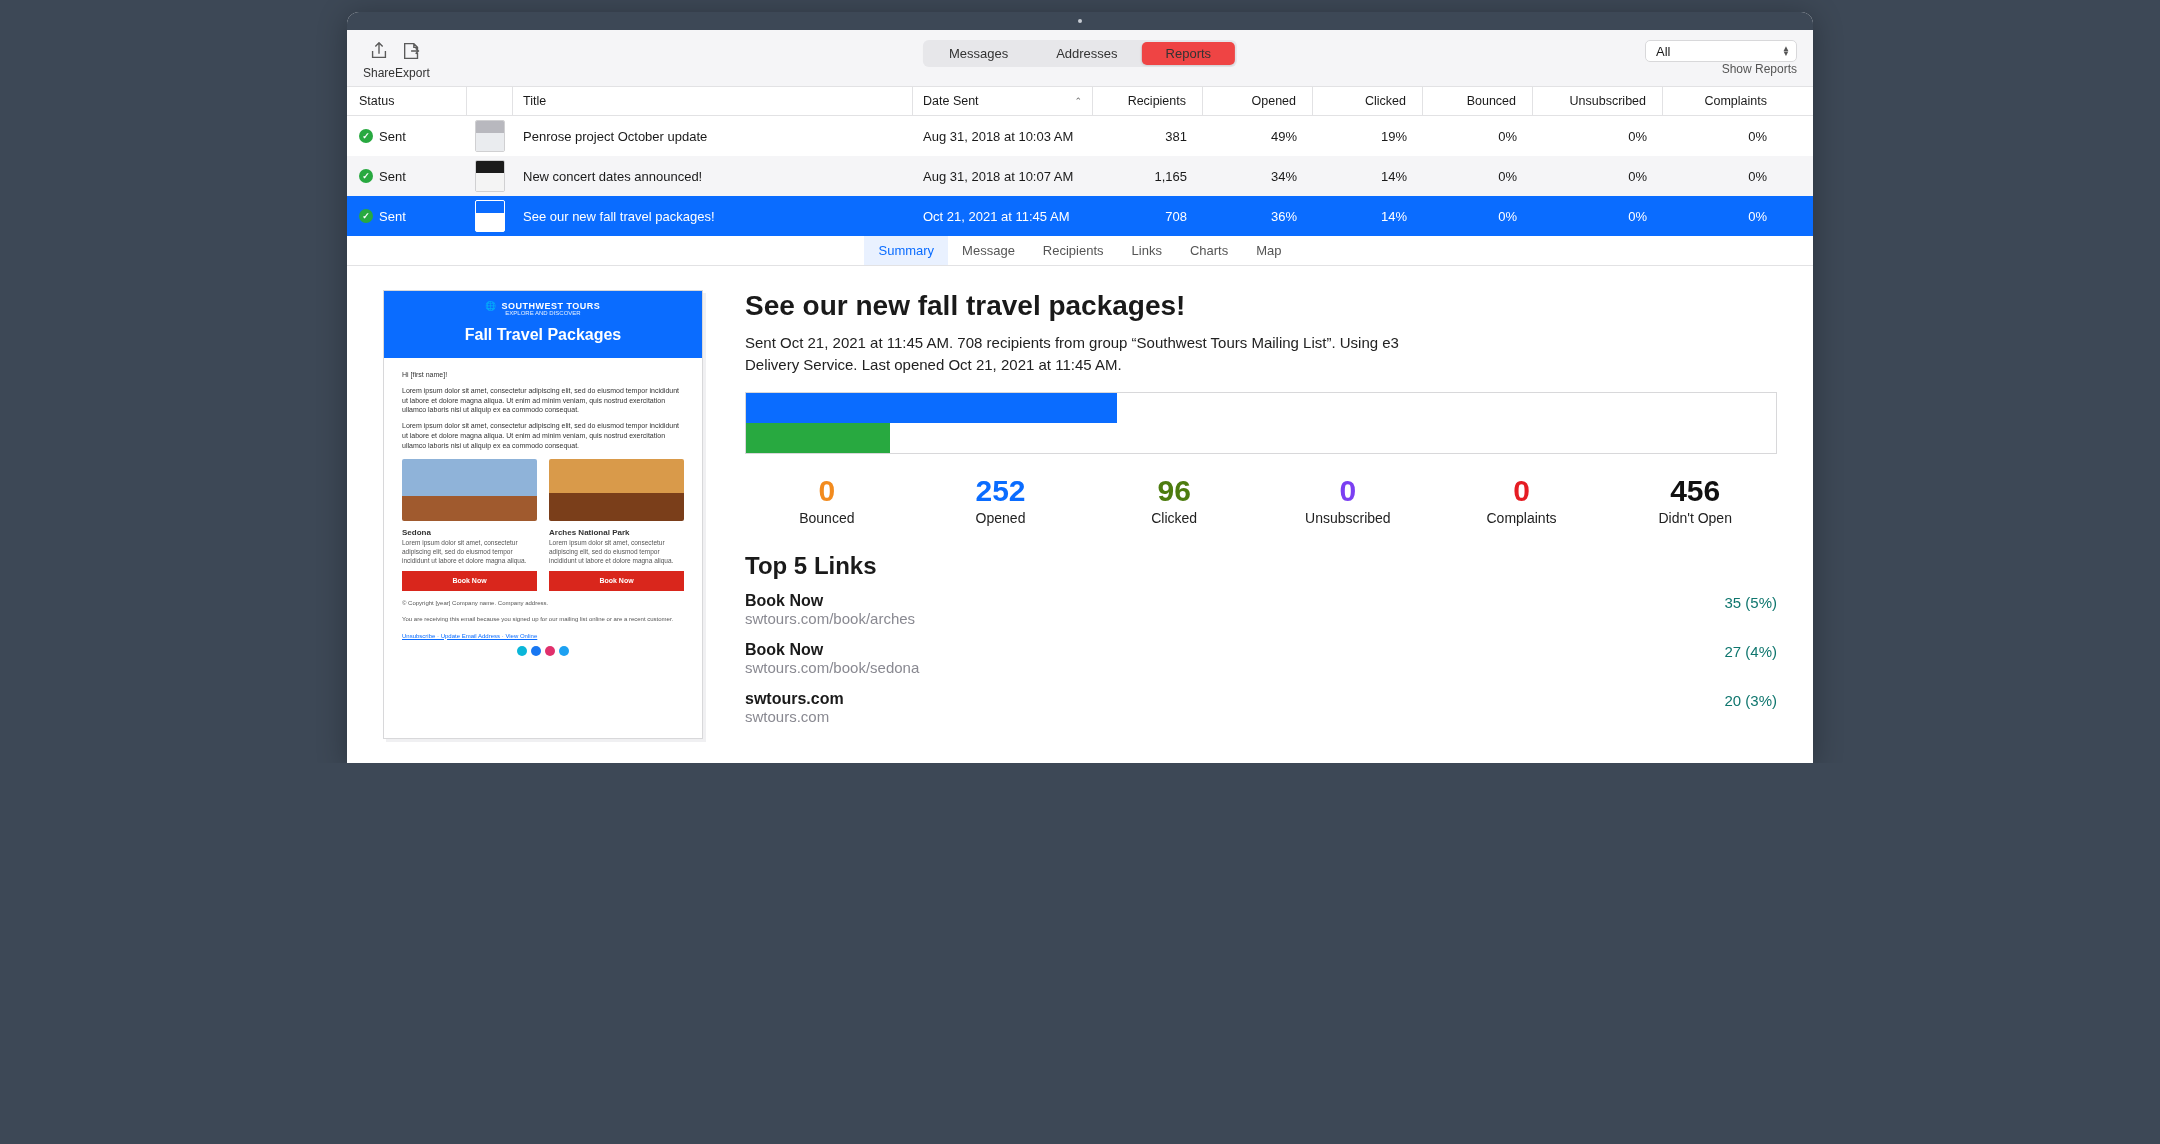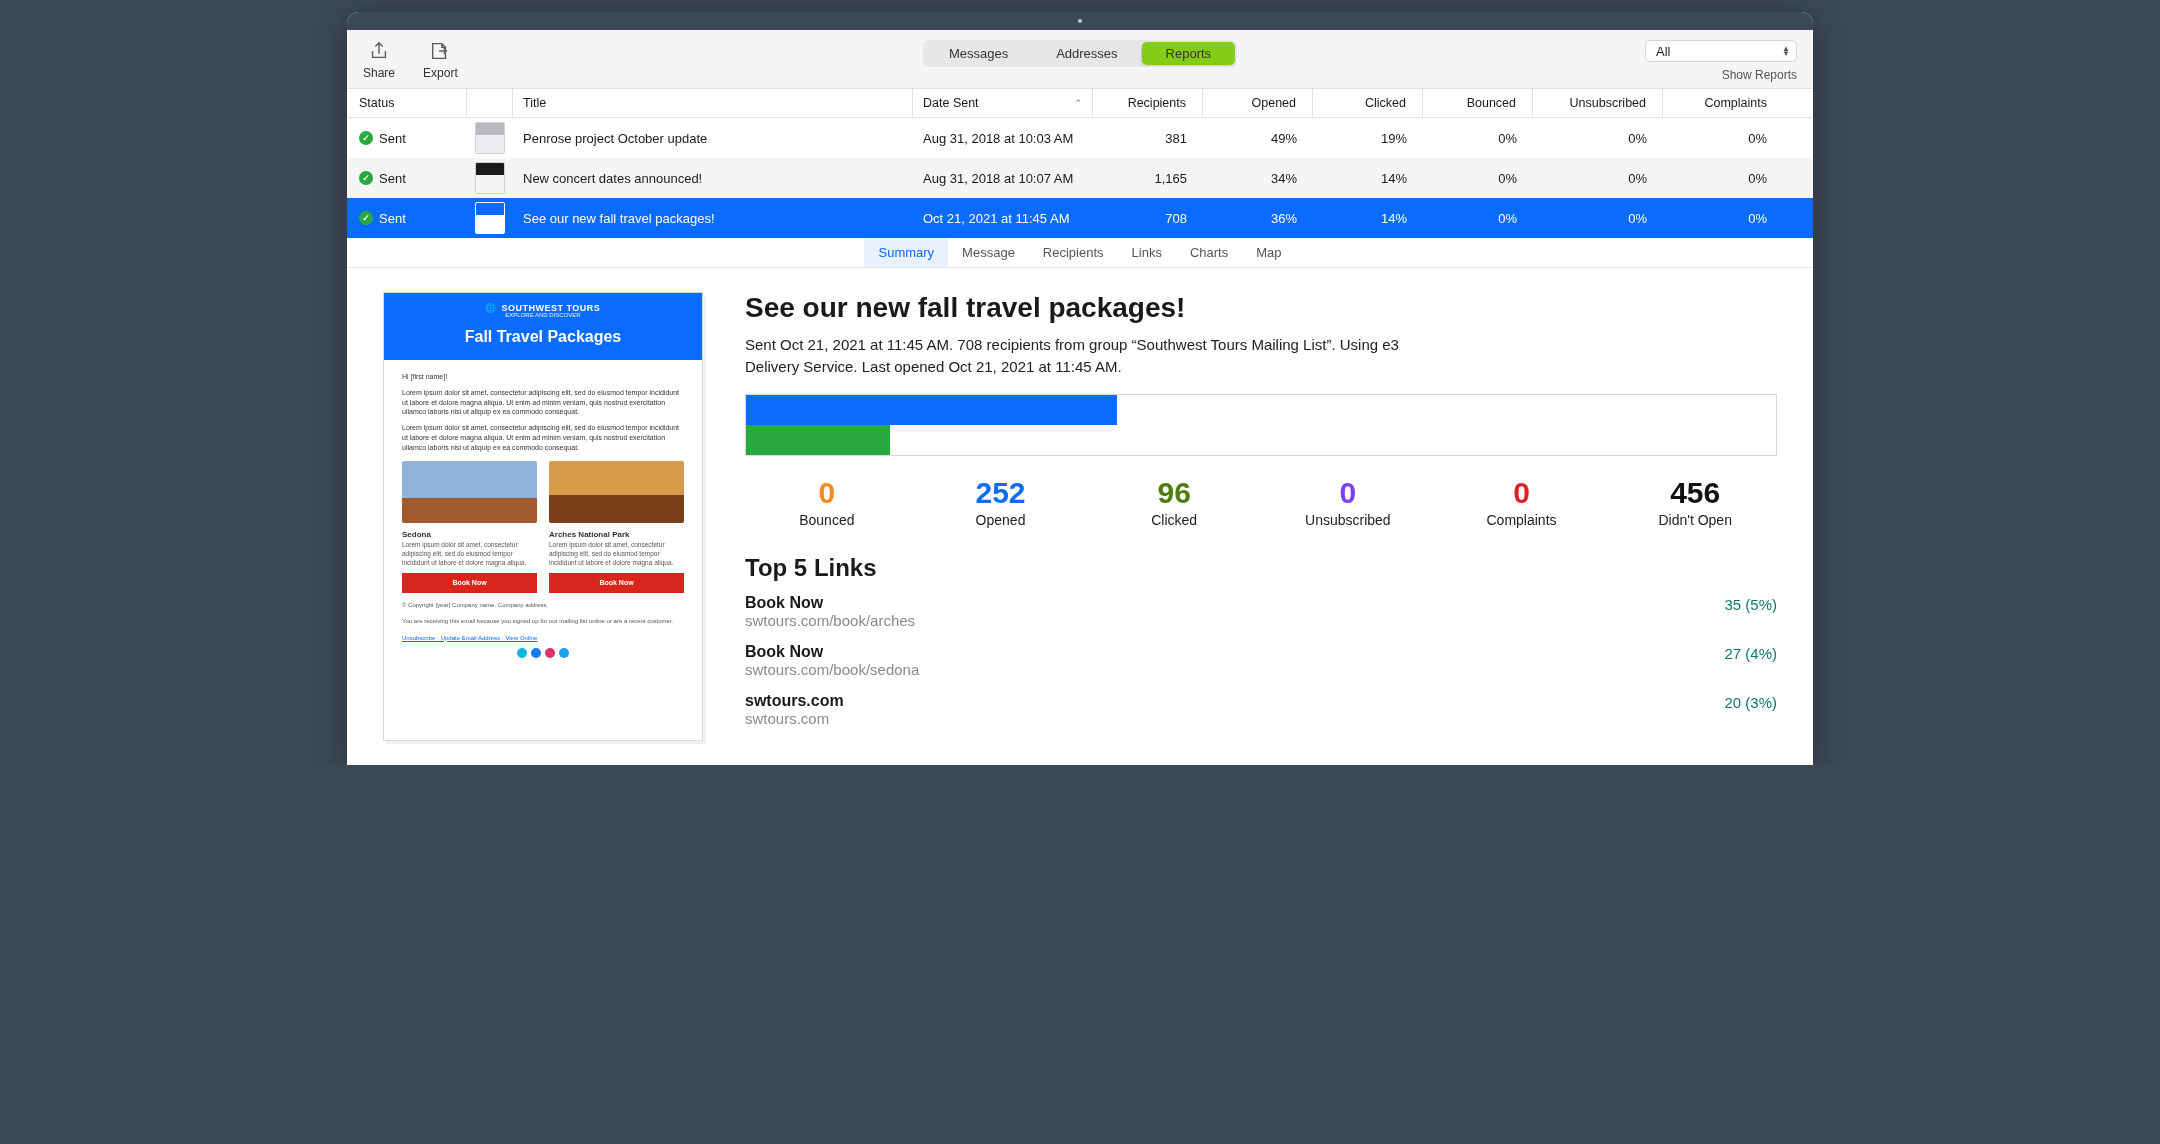--- a/index.html
+++ b/index.html
@@ -2,28 +2,28 @@
 <html><head>
 <meta charset="utf-8">
 <style>
 * { margin: 0; padding: 0; box-sizing: border-box; font-family: -apple-system, BlinkMacSystemFont, "Segoe UI", Helvetica, Arial, sans-serif; }
 body { background: #3d4856; display: flex; justify-content: center; align-items: flex-start; padding-top: 12px; font-size: 14px; color: #1a1a1a; }
 .window { width: 1466px; background: #fff; border-radius: 12px 12px 0 0; overflow: hidden; box-shadow: 0 4px 30px rgba(0,0,0,.3); }
 .titlebar { height: 18px; background: #3d4856; display:flex; align-items:center; justify-content:center; }
 .titlebar .dot { width:4px; height:4px; border-radius:50%; background:#c7ccd3; }
 .chrome-top { background:#f5f5f7; }
 .toolbar { display:flex; align-items:flex-start; padding: 10px 16px 6px 16px; position:relative; }
-.tb-left { display:flex; gap:28px; }
+.tb-left { display:flex; }
 .tb-btn { display:flex; flex-direction:column; align-items:center; gap:4px; cursor:pointer; color:#444; }
 .tb-btn svg { width:22px; height:22px; stroke:#5a5a5a; stroke-width:1.5; fill:none; }
 .tb-label { font-size:12px; color:#333; }
 .seg { position:absolute; left:50%; transform:translateX(-50%); top:10px; display:flex; background:#e7e7ea; border-radius:6px; padding:2px; }
 .seg-item { padding:4px 24px; font-size:13px; color:#333; border-radius:5px; cursor:pointer; }
-.seg-item.active { background:#84cc16; box-shadow:0 1px 2px rgba(0,0,0,.1); }
-.tb-right { margin-left:auto; display:flex; flex-direction:column; align-items:flex-end; gap:6px; }
+.seg-item.active { background:#ef4444; box-shadow:0 1px 2px rgba(0,0,0,.1); }
+.tb-right { margin-left:auto; display:flex; flex-direction:column; align-items:flex-end; }
 .filter-sel { width:152px; height:22px; background:#fff; border:1px solid #d8d8da; border-radius:5px; display:flex; align-items:center; padding:0 6px 0 10px; font-size:13px; cursor:pointer; justify-content:space-between; }
 .chev-col { display:flex; flex-direction:column; line-height:5px; font-size:8px; color:#555;}
 .show-reports { font-size:12px; color:#555; cursor:pointer; }
 .headers { display:flex; border-top:1px solid #e2e2e4; border-bottom:1px solid #e2e2e4; background:#fff; font-size:12.5px; color:#1a1a1a; font-weight:500; height:30px; align-items:center; }
 .col-status { width:120px; padding-left:12px; border-right:1px solid #e2e2e4; height:100%; display:flex; align-items:center;}
 .col-thumb { width:46px; border-right:1px solid #e2e2e4; height:100%;}
 .col-title { width:400px; padding-left:10px; border-right:1px solid #e2e2e4; height:100%; display:flex; align-items:center;}
 .col-date { width:180px; padding-left:10px; border-right:1px solid #e2e2e4; height:100%; display:flex; align-items:center; justify-content:space-between; padding-right:10px;}
 .col-num { width:110px; text-align:right; padding-right:16px; border-right:1px solid #e2e2e4; height:100%; display:flex; align-items:center; justify-content:flex-end;}
 .col-num.last{border-right:none;}

